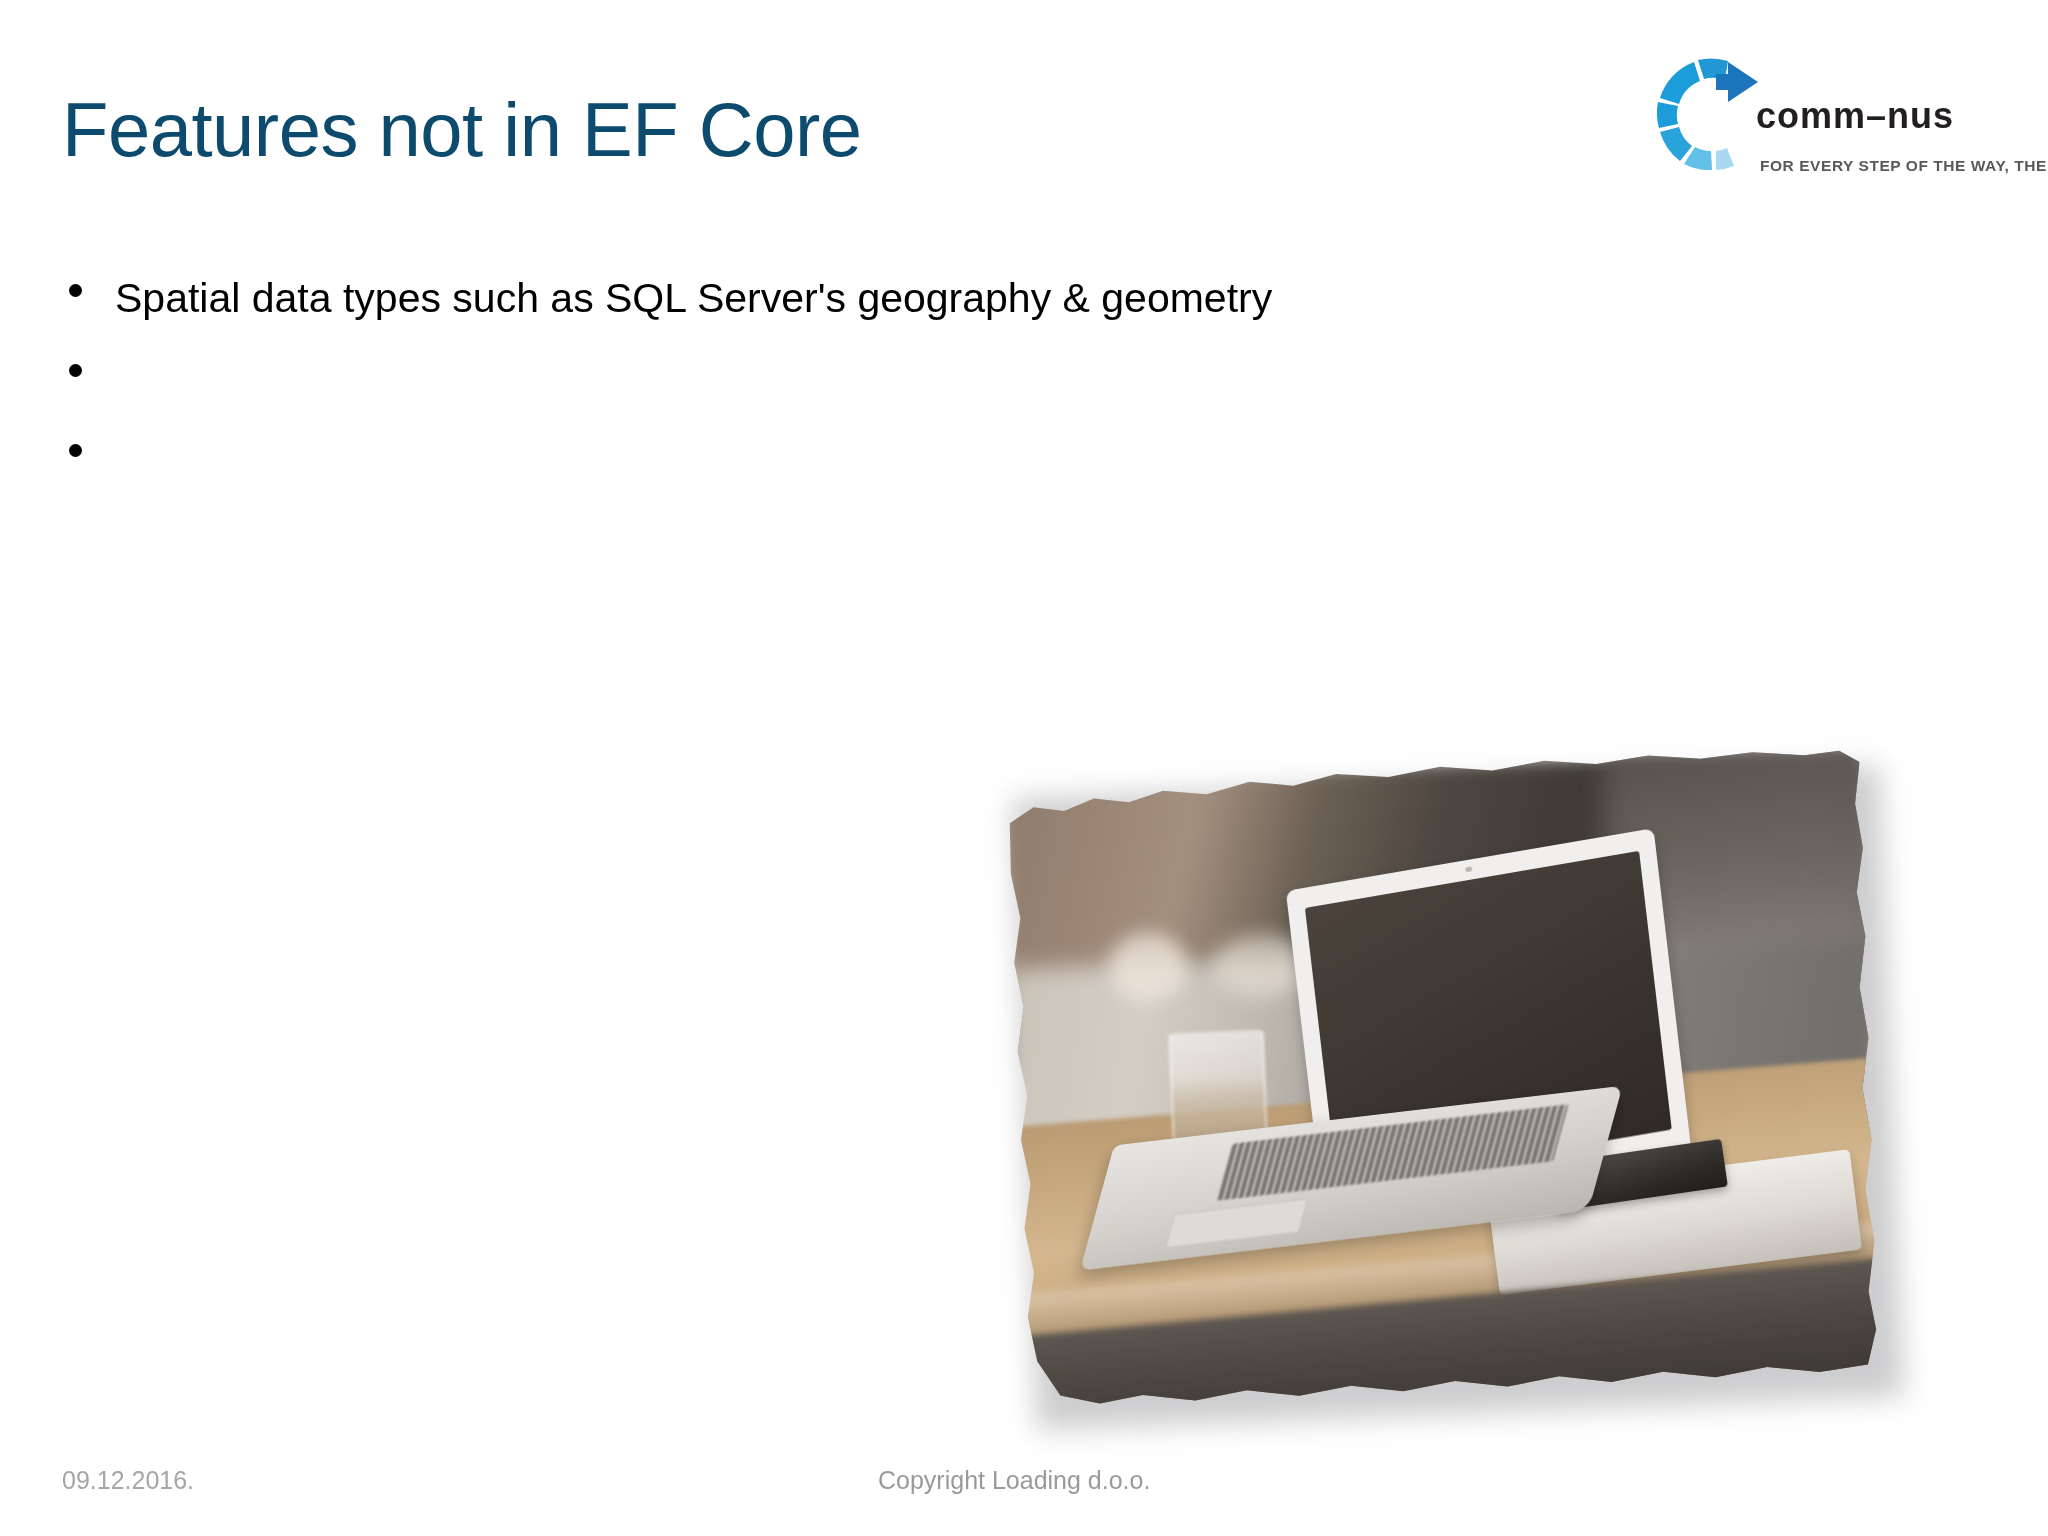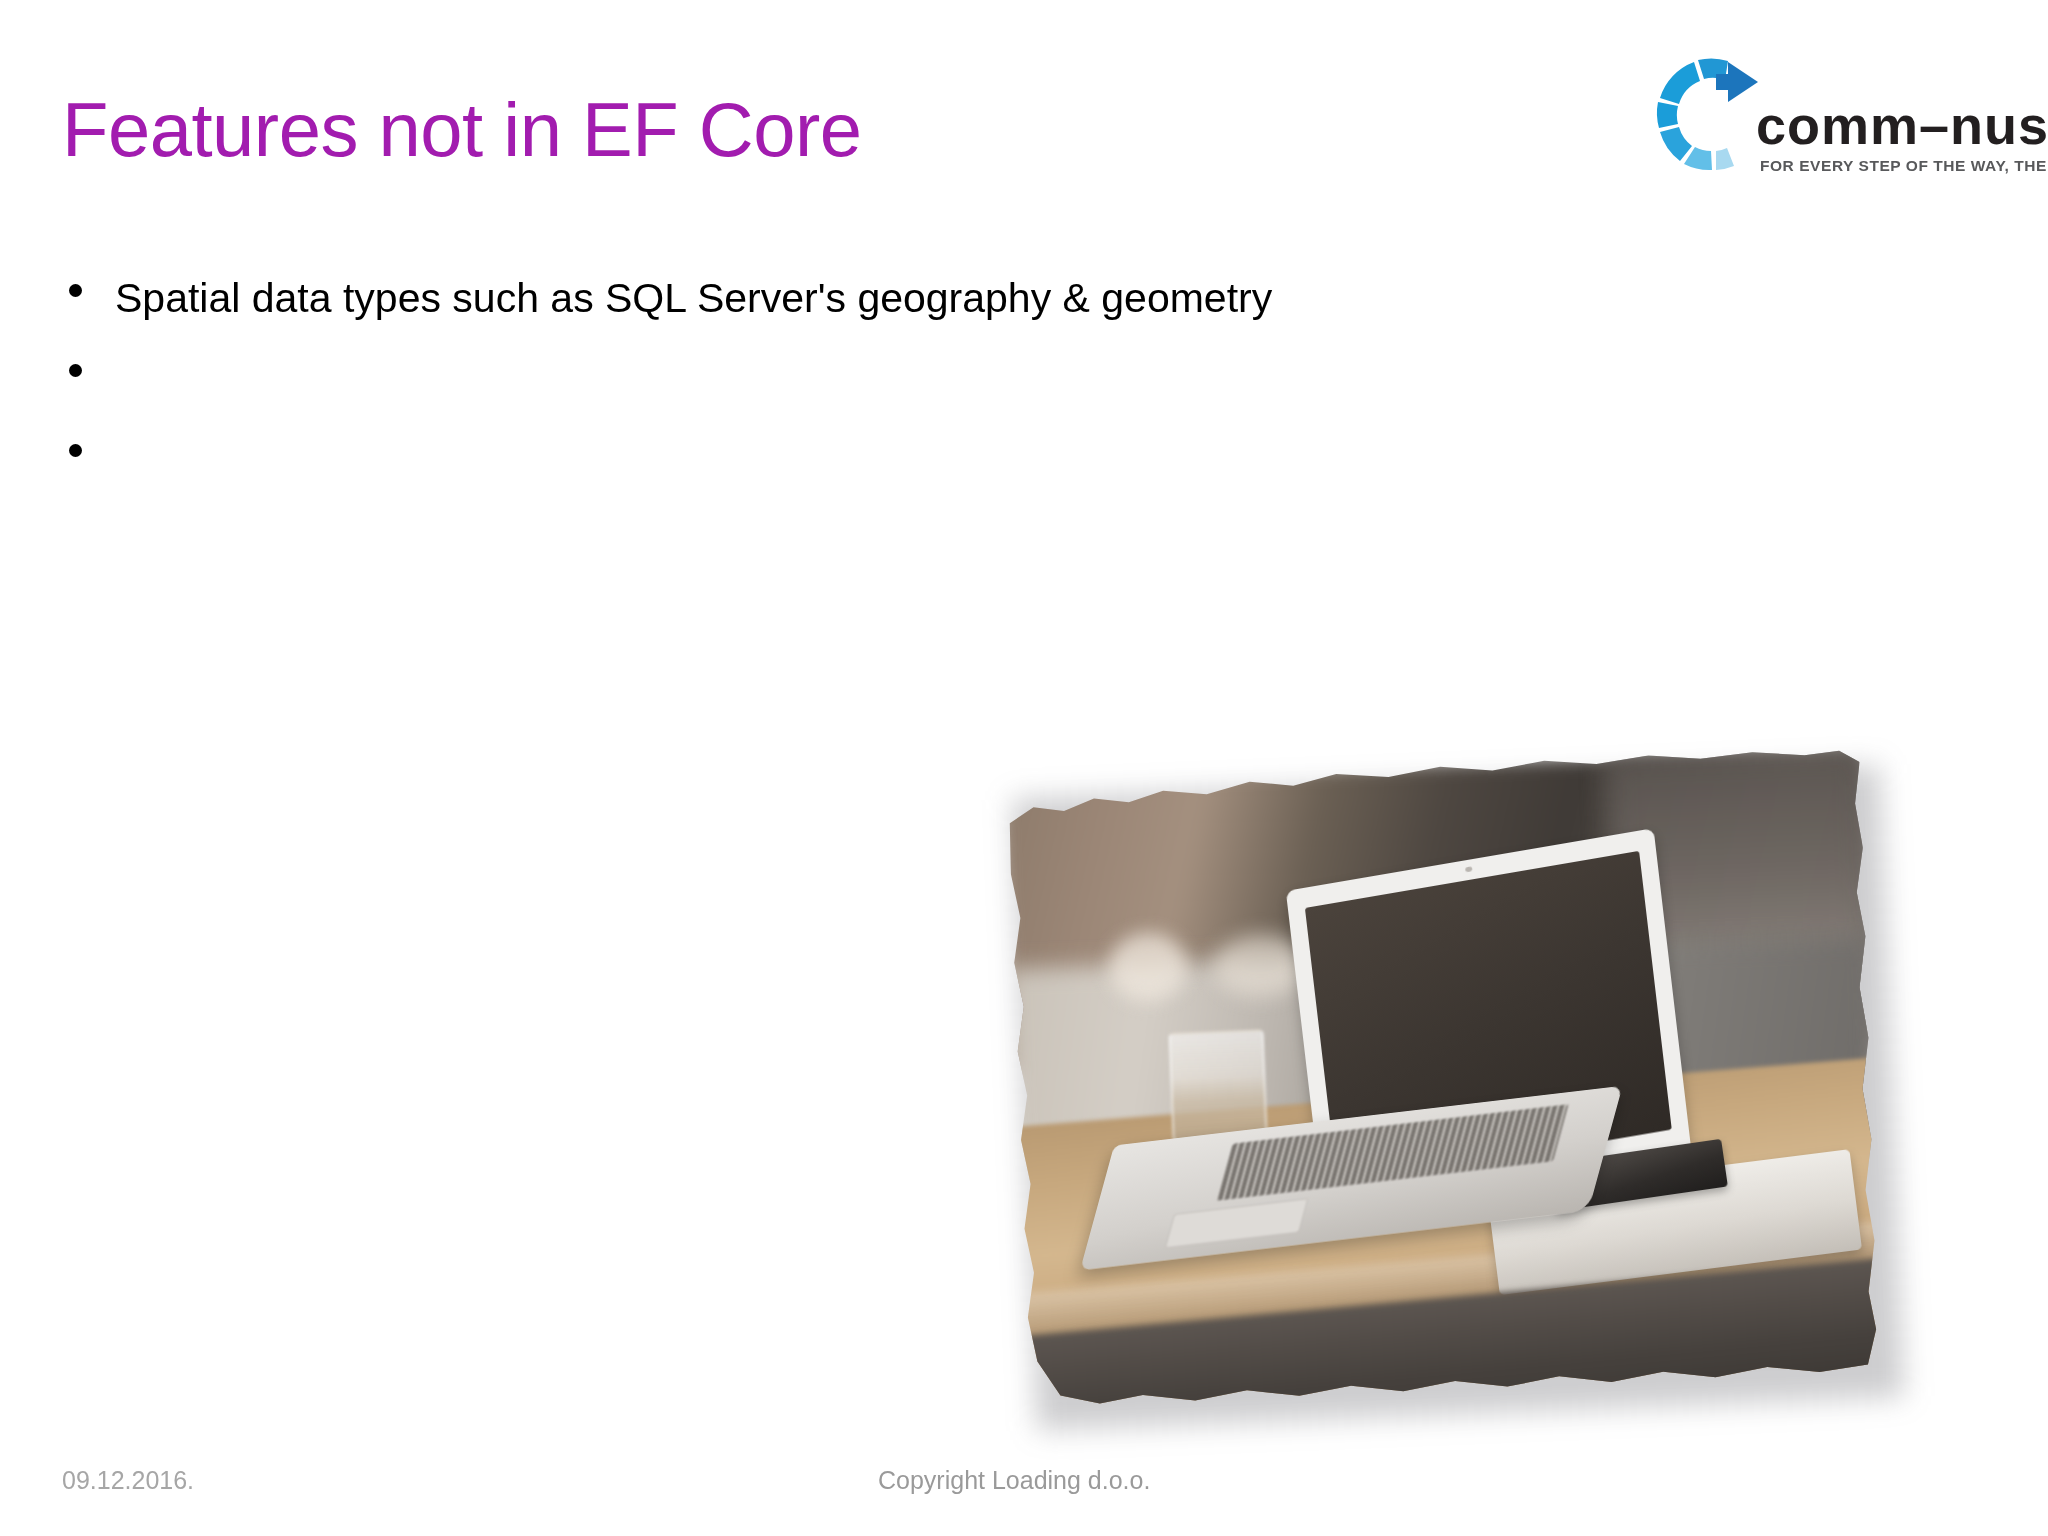--- a/index.html
+++ b/index.html
@@ -24,21 +24,21 @@
 
   
   .slide-title {
     position: absolute;
     left: 62px;
     top: 92px;
     width: 1500px;
     font-size: 76px;
     line-height: 1.0;
     font-weight: 400;
-    color: #a21caf;
+    color: #0c4a6e;
     letter-spacing: -0.5px;
     white-space: nowrap;
   }
 
   
   .logo {
     position: absolute;
     left: 1648px;
     top: 40px;
     width: 392px;
@@ -48,21 +48,21 @@
     position: absolute;
     left: 0px;
     top: 8px;
     width: 132px;
     height: 132px;
   }
   .logo-word {
     position: absolute;
     left: 108px;
     top: 58px;
-    font-size: 54px;
+    font-size: 36px;
     line-height: 1;
     font-weight: 700;
     color: #231f20;
     letter-spacing: 1px;
     white-space: nowrap;
   }
   .logo-tagline {
     position: absolute;
     left: 112px;
     top: 118px;

